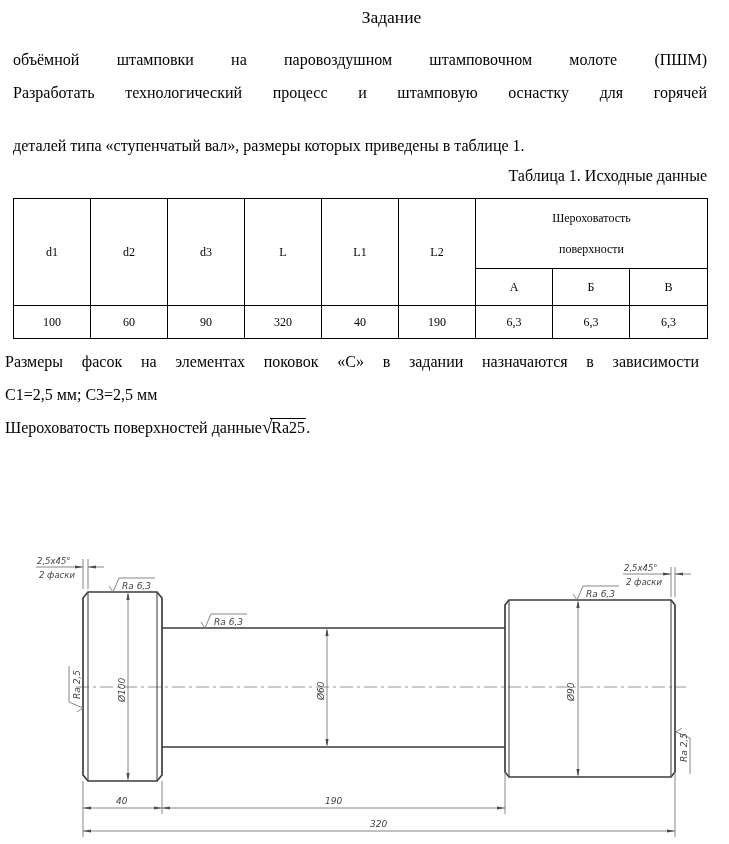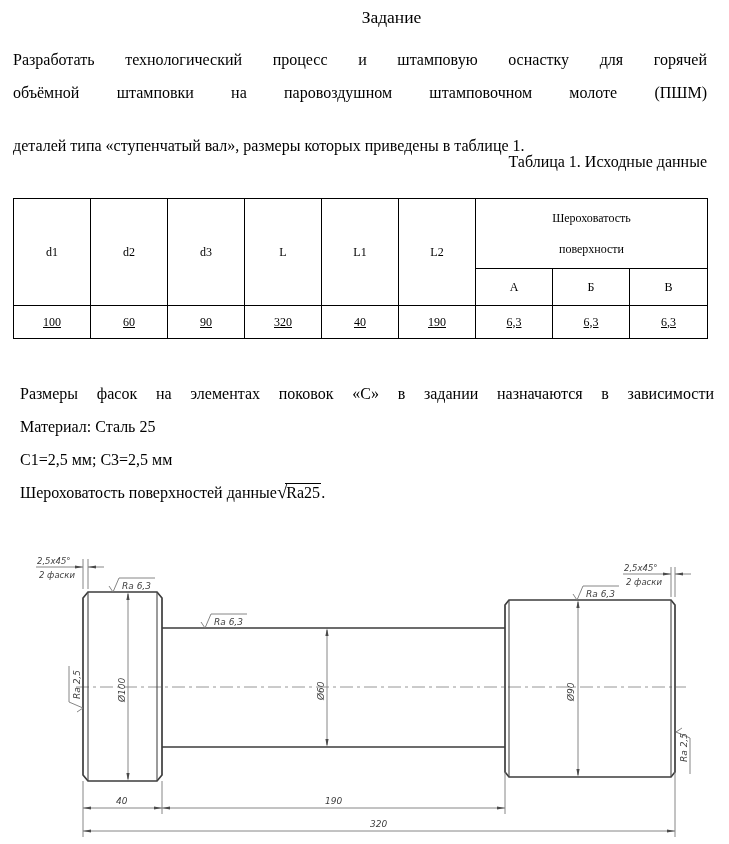--- a/index.html
+++ b/index.html
@@ -3,50 +3,50 @@
 <meta charset="utf-8">
 <style>
   html,body{margin:0;padding:0;background:#ffffff;}
   .page{position:relative;width:729px;height:844px;background:#fff;overflow:hidden;
         font-family:"Liberation Serif",serif;color:#000;font-size:16px;}
   .abs{position:absolute;}
   .title{top:6px;left:0;width:729px;text-align:center;font-weight:normal;font-size:17.5px;line-height:22px;margin-left:27px;}
   .intro{top:43px;left:13px;width:694px;line-height:33px;}
   .jline{display:block;text-align:justify;text-align-last:justify;}
   .jline.last{text-align-last:left;margin-top:20px;}
-  .caption{top:151px;left:13px;width:694px;text-align:right;line-height:22px;}
+  .caption{top:165px;left:13px;width:694px;text-align:right;line-height:22px;}
   .tablewrap{top:198px;left:13px;width:696px;}
   table.data{border-collapse:collapse;width:694px;table-layout:fixed;}
   table.data td{border:1.6px solid #000;text-align:center;vertical-align:middle;padding:0;font-size:12px;}
   tr.r1{height:70px;}
   tr.r2{height:37px;}
-  tr.r3{height:33px;text-decoration:underline;}
+  tr.r3{height:33px;}
   td.group{line-height:31px;}
-  .notes{top:345px;left:20px;width:700px;line-height:33px;margin-top:32px;}
+  .notes{top:345px;left:5px;width:700px;line-height:33px;}
   .nline{display:block;}
   .njust{text-align:justify;text-align-last:justify;width:694px;}
   .radical-sign{font-size:19px;line-height:16px;}
   .radicand{border-top:1.4px solid #000;margin-left:-2px;padding:0 1px;}
   svg text{font-family:"DejaVu Sans",sans-serif;font-style:italic;fill:#3f3f3f;}
   .ol{stroke:#3d3d3d;stroke-width:1.7;fill:none;stroke-linejoin:miter;}
   .ch{stroke:#4a4a4a;stroke-width:1.1;fill:none;}
   .tl{stroke:#787878;stroke-width:0.9;fill:none;}
   .cl{stroke:#8a8a8a;stroke-width:0.9;fill:none;stroke-dasharray:13 4 3 4;}
   .ar{fill:#4a4a4a;stroke:none;}
 </style>
 </head>
 <body>
 
 <div class="page">
 
   <div class="abs title">Задание</div>
 
   <div class="abs intro">
+    <span class="jline">объёмной штамповки на паровоздушном штамповочном молоте (ПШМ)</span>
     <span class="jline">Разработать технологический процесс и штамповую оснастку для горячей</span>
-    <span class="jline">объёмной штамповки на паровоздушном штамповочном молоте (ПШМ)</span>
     <span class="jline last">деталей типа «ступенчатый вал», размеры которых приведены в таблице 1.</span>
   </div>
 
   <div class="abs caption">Таблица 1. Исходные данные</div>
 
   <div class="abs tablewrap">
     <table class="data">
       <colgroup>
         <col style="width:77px">
           <col style="width:77px">
@@ -86,21 +86,20 @@
         <td>6,3</td>
         <td>6,3</td>
         <td>6,3</td>
       </tr>
       </tbody>
     </table>
   </div>
 
   <div class="abs notes">
     <span class="nline njust">Размеры фасок на элементах поковок «С» в задании назначаются в зависимости</span>
-    <span class="nline">Материал: Сталь 25</span>
     <span class="nline">С1=2,5 мм; С3=2,5 мм</span>
     <span class="nline"><span>Шероховатость поверхностей данные</span><span class="radical-sign">√</span><span class="radicand">Ra25</span><span>.</span></span>
   </div>
 
   <svg class="abs" style="top:540px;left:0;" width="729" height="304" viewBox="0 540 729 304">
 
     <path class="cl" d="M76,687 H686"></path>
 
     <g>
       <path class="ol" d="M88,592 L157,592 L162,598 L162,775 L157,781 L88,781 L83,775 L83,598 Z"></path>

